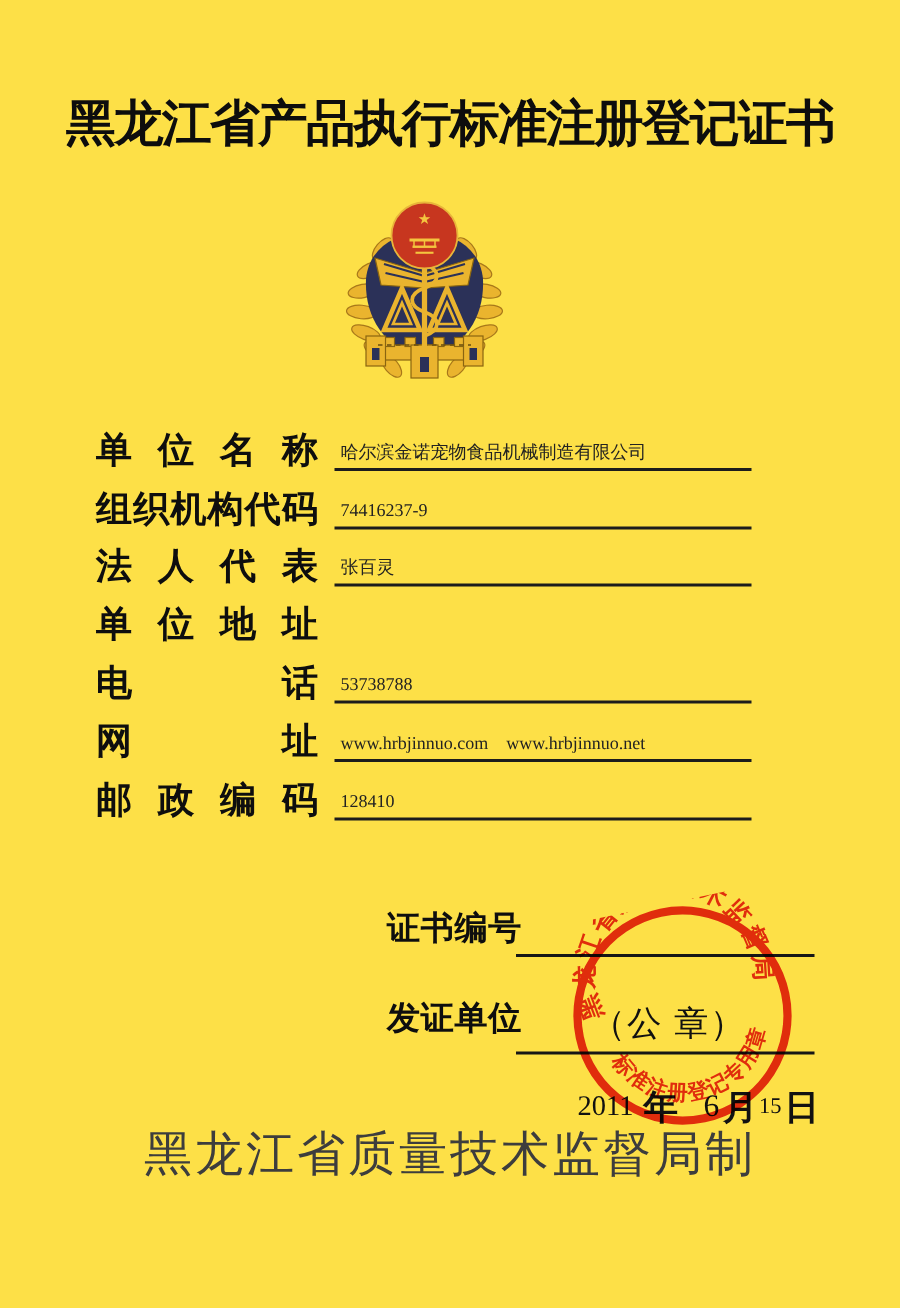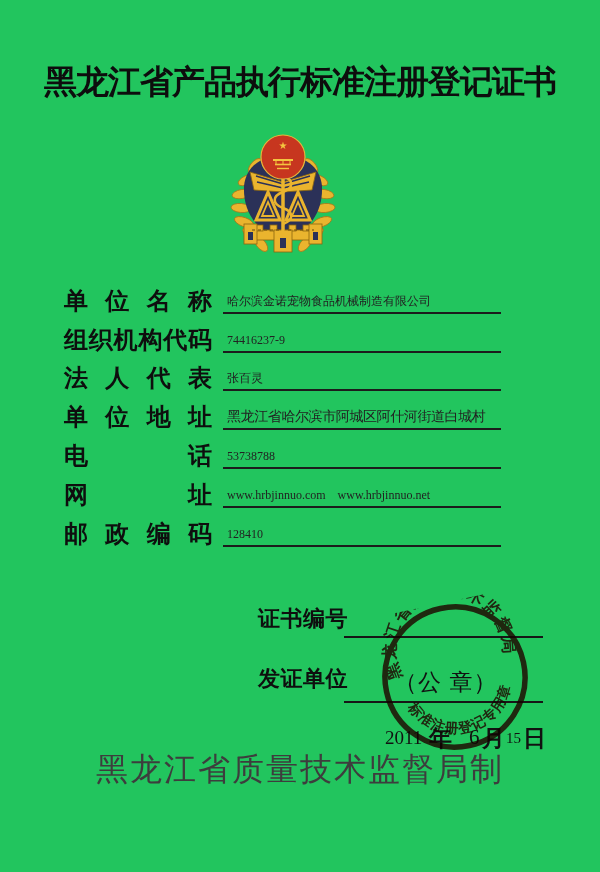--- a/index.html
+++ b/index.html
@@ -1,18 +1,18 @@
 <!DOCTYPE html>
 <html><head>
 <meta charset="utf-8">
 <style>
   html,body{margin:0;padding:0;background:#e8e8e8;}
   .page{
     position:relative;width:600px;height:872px;margin:0 auto;
-    background:#22c55e;overflow:hidden;
+    background:#fde047;overflow:hidden;
     font-family:"Liberation Serif", serif;color:#1a1a1a;
   }
   .title{
     position:absolute;top:60px;left:0;right:0;margin:0;
     text-align:center;font-size:33px;font-weight:bold;
     letter-spacing:-1px;color:#0d0d0d;
     font-family:"Liberation Serif", serif;
   }
   .emblem{position:absolute;left:226px;top:130px;width:114px;height:128px;}
   .form{position:absolute;left:64px;top:275px;width:437px;}
@@ -164,21 +164,20 @@
         </span>
       <span class="value">张百灵</span>
     </div>
     <div class="row row-address">
       <span class="label">
           <span>单</span>
           <span>位</span>
           <span>地</span>
           <span>址</span>
         </span>
-      <span class="value">黑龙江省哈尔滨市阿城区阿什河街道白城村</span>
     </div>
     <div class="row">
       <span class="label">
           <span>电</span>
           <span>话</span>
         </span>
       <span class="value">53738788</span>
     </div>
     <div class="row">
       <span class="label">

